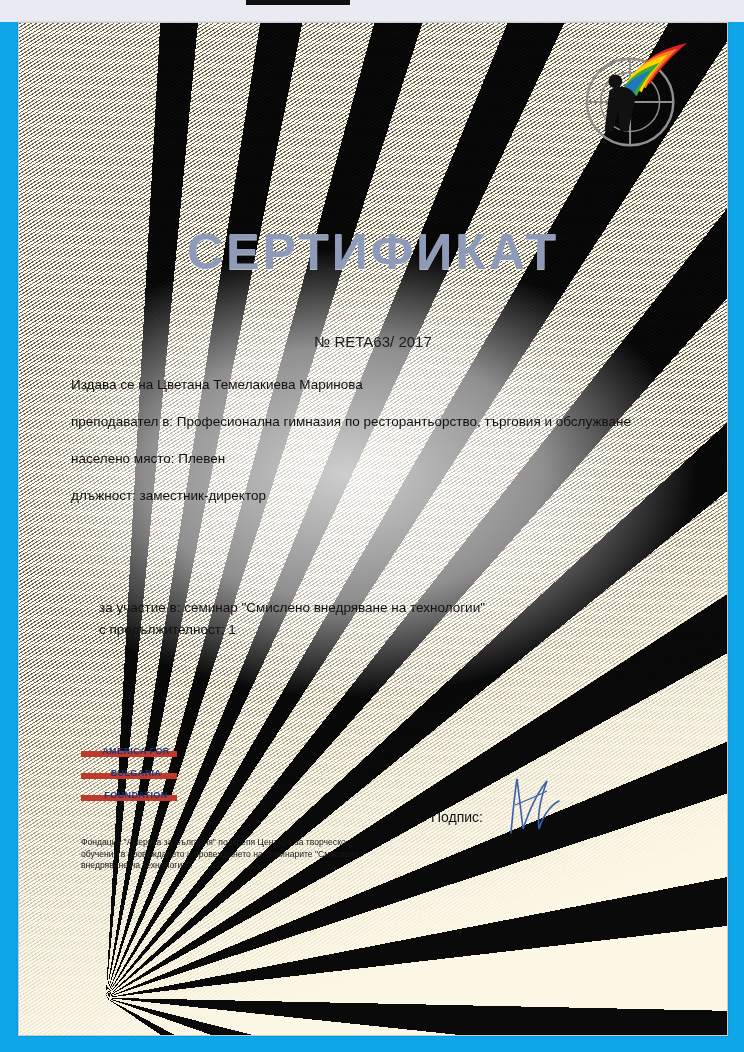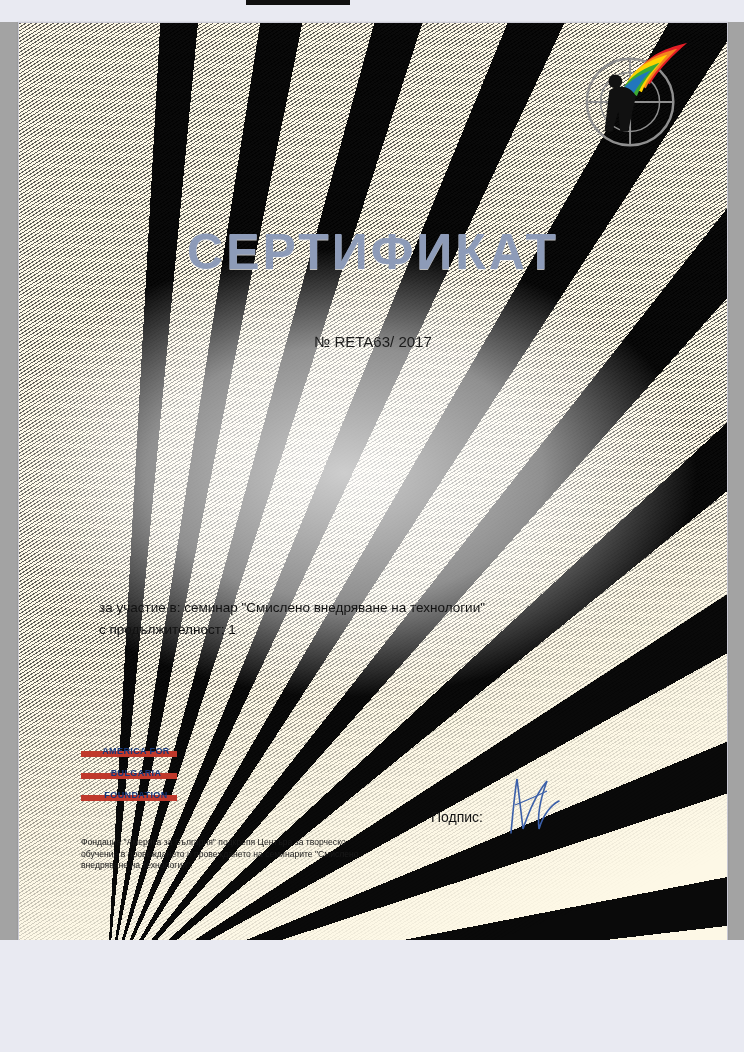--- a/index.html
+++ b/index.html
@@ -6,23 +6,23 @@
     margin: 0;
     padding: 0;
     background: #e9eaf2;
     width: 744px;
     height: 1052px;
     font-family: "Liberation Sans", sans-serif;
   }
   #page {
     position: relative;
     width: 744px;
-    height: 940px;
+    height: 1052px;
     overflow: hidden;
-    background: #a3a3a3;
+    background: #0ea5e9;
   }
   
   .top-strip {
     position: absolute;
     top: 0; left: 0;
     width: 744px; height: 22px;
     background: #e9eaf2;
     overflow: hidden;
   }
   .top-strip .tiny-black {
@@ -265,20 +265,29 @@
       <path d="M35 50 C46 44 56 46 62 56 L54 92 L46 92 L44 72 L38 92 L30 92 Z" fill="#111"></path>
       <circle cx="41" cy="41" r="7" fill="#111"></circle>
     </svg>
 
     <div class="content">
 
       <div class="title">СЕРТИФИКАТ</div>
 
       <div class="certno">№ RETA63/ 2017</div>
 
+      <div class="body-block">
+        <p>
+          <span>Издава се на</span>
+          <span>Цветана Темелакиева Маринова</span>
+        </p>
+        <p class="wide">преподавател в: Професионална гимназия по ресторантьорство, търговия и обслужване</p>
+        <p>населено място: Плевен</p>
+        <p>длъжност: заместник-директор</p>
+      </div>
 
       <div class="event-block">
         <div>за участие в: семинар "Смислено внедряване на технологии"</div>
         <div>с продължителност: 1</div>
       </div>
 
       <div class="sponsor">
         <div class="bar b1"></div>
         <div class="bar b2"></div>
         <div class="bar b3"></div>

